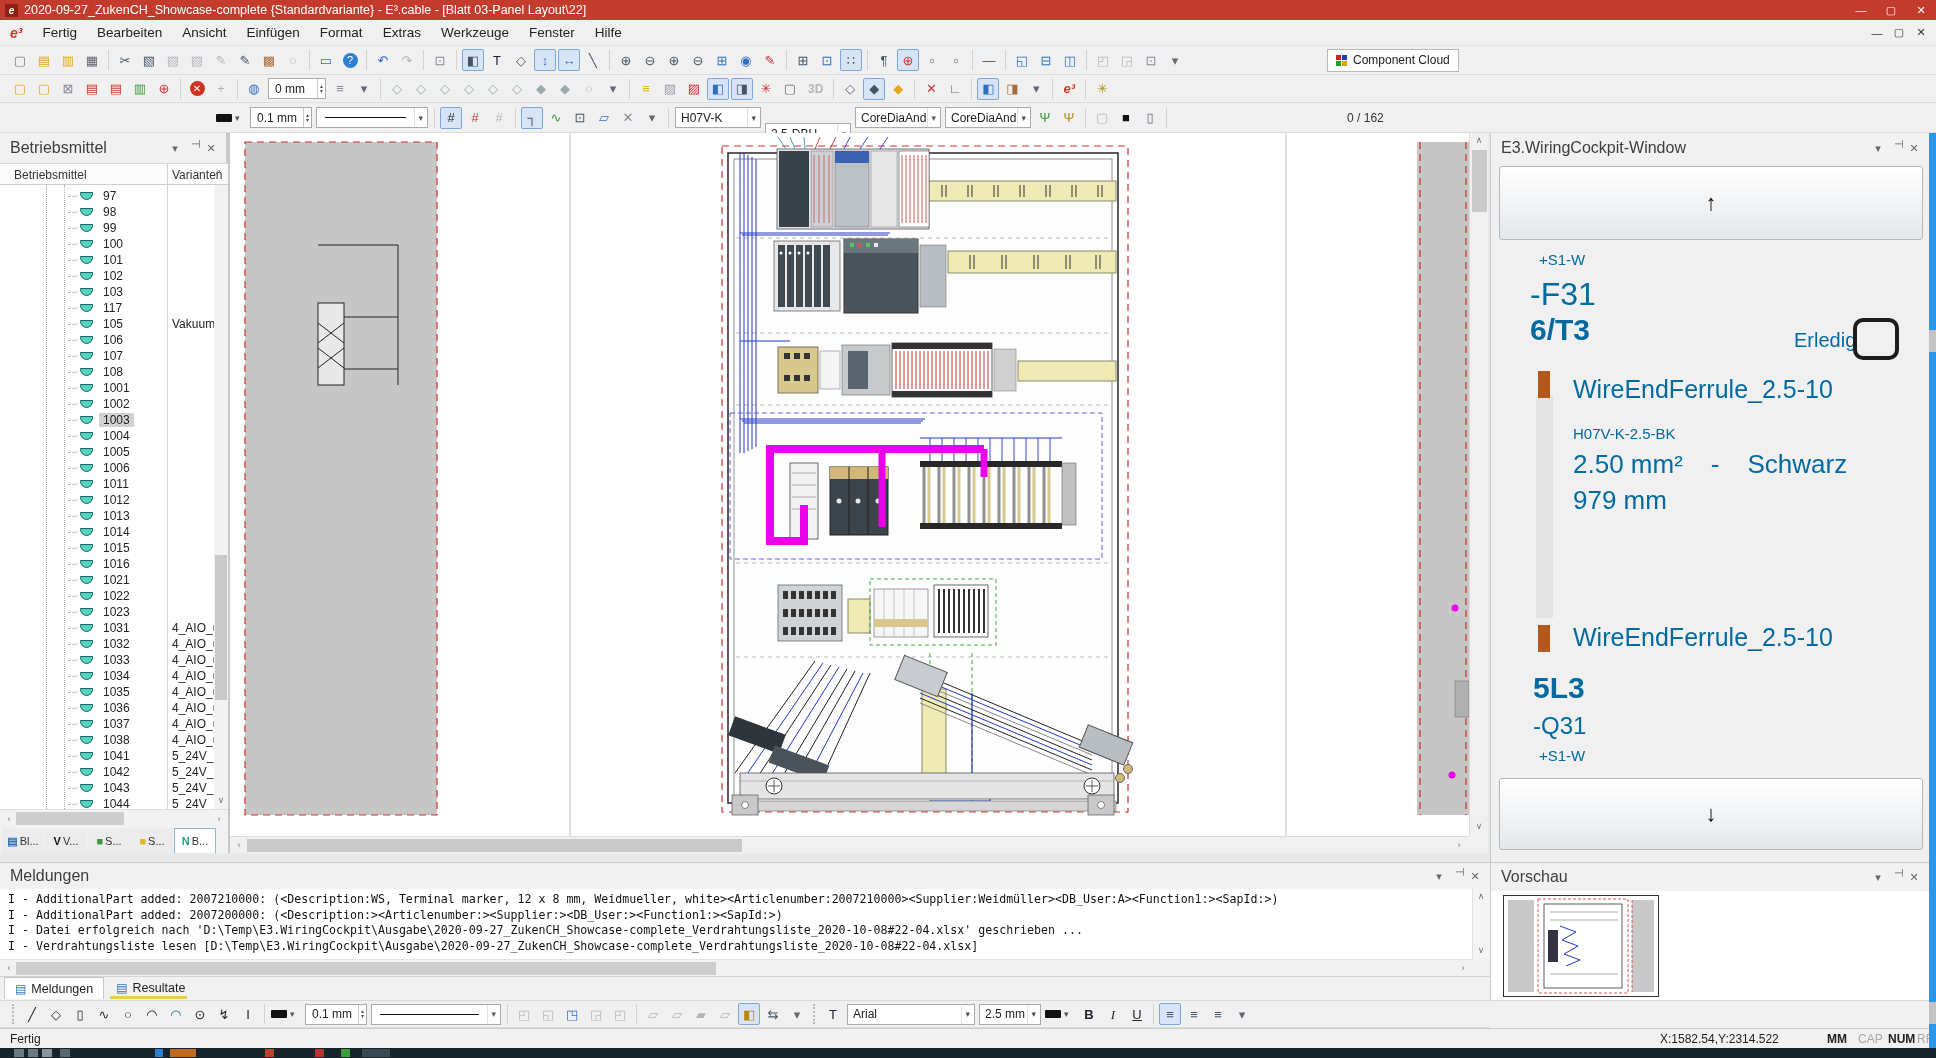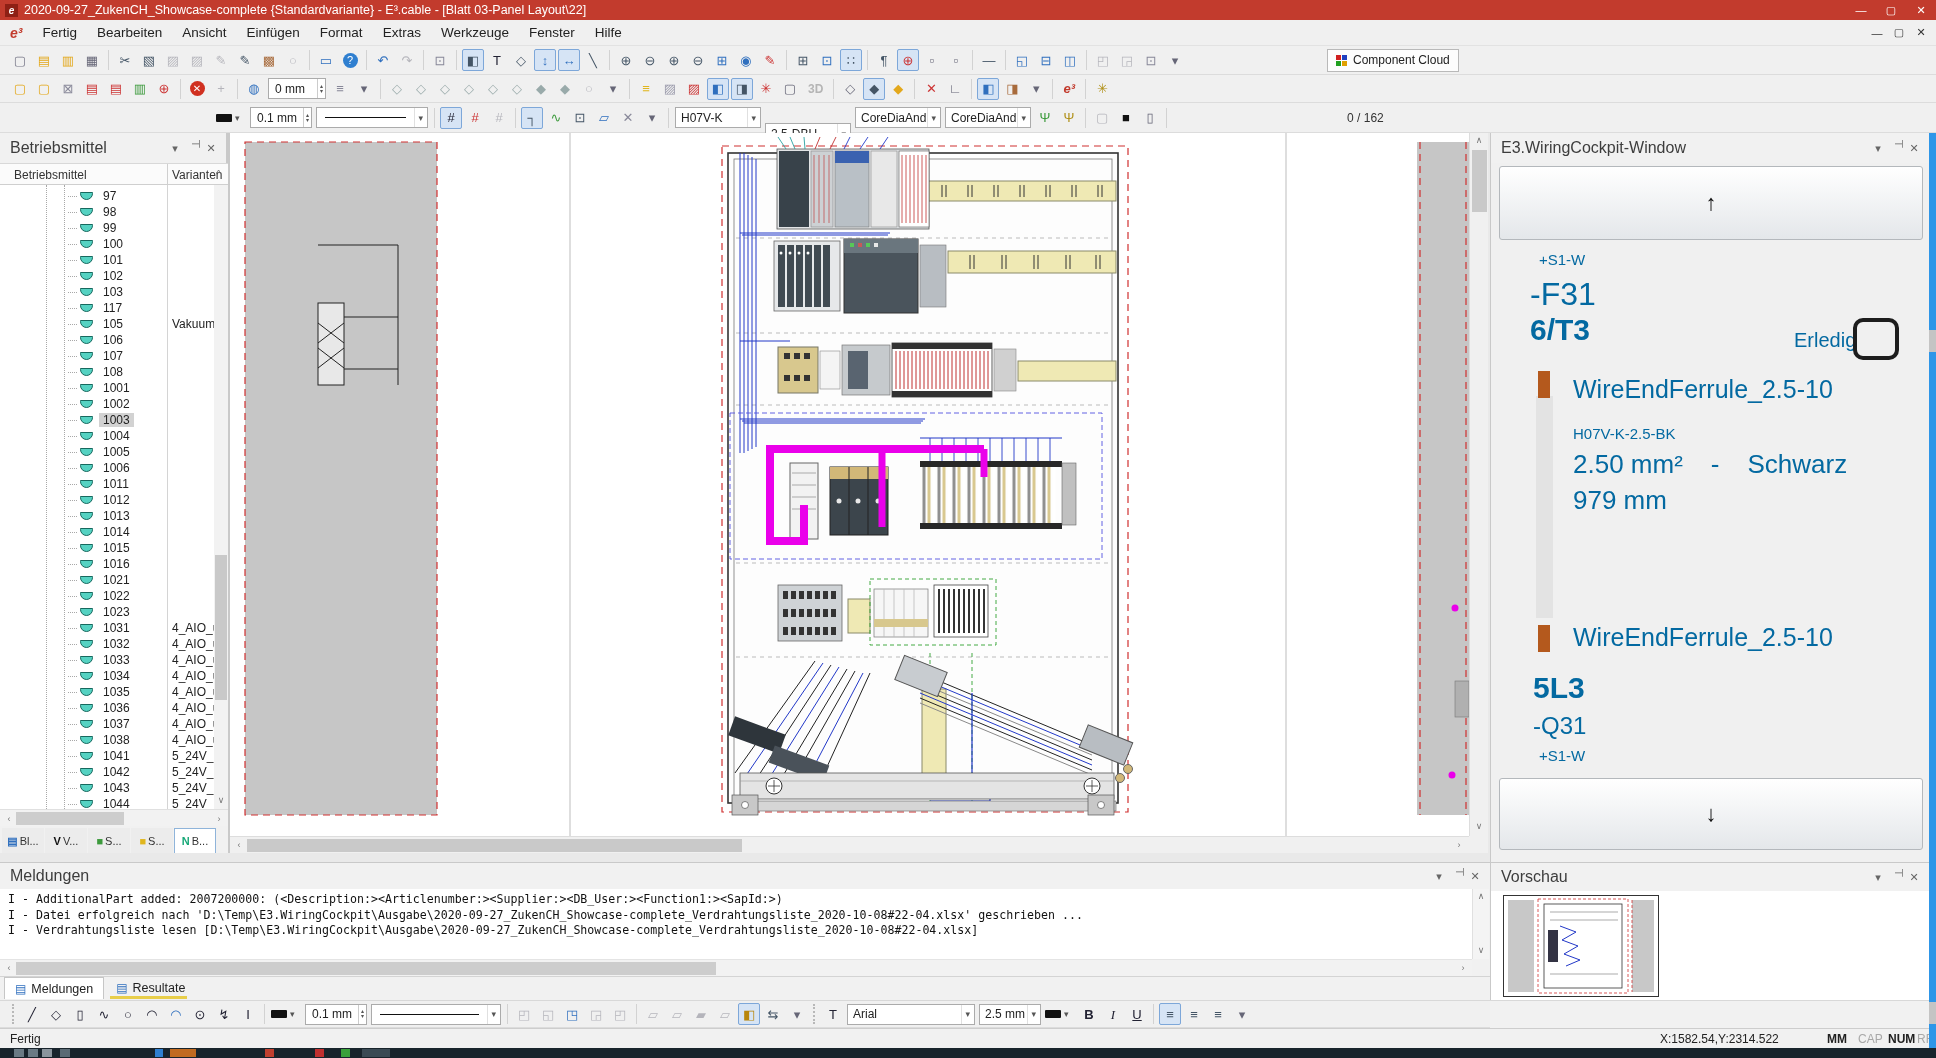--- a/index.html
+++ b/index.html
@@ -1143,20 +1143,21 @@
   <div id="meldungen">
     <div class="panel-hd" style="left:0;top:0;width:1490px;height:26px">
       <span class="ptitle">Meldungen</span>
       <span class="hicons">
         <span class="hico">▾</span>
         <span class="hico pin">⊤</span>
         <span class="hico">✕</span>
       </span>
     </div>
     <div class="msg-body" id="msg-lines">
+        <div class="msg-line">I - AdditionalPart added: 2007210000: (&lt;Description:WS, Terminal marker, 12 x 8 mm, Weidmueller, white&gt;&lt;Articlenumber:2007210000&gt;&lt;Supplier:Weidmüller&gt;&lt;DB_User:A&gt;&lt;Function1:&gt;&lt;SapId:&gt;)</div>
         <div class="msg-line">I - AdditionalPart added: 2007200000: (&lt;Description:&gt;&lt;Articlenumber:&gt;&lt;Supplier:&gt;&lt;DB_User:&gt;&lt;Function1:&gt;&lt;SapId:&gt;)</div>
         <div class="msg-line">I - Datei erfolgreich nach 'D:\Temp\E3.WiringCockpit\Ausgabe\2020-09-27_ZukenCH_Showcase-complete_Verdrahtungsliste_2020-10-08#22-04.xlsx' geschrieben ...</div>
         <div class="msg-line">I - Verdrahtungsliste lesen [D:\Temp\E3.WiringCockpit\Ausgabe\2020-09-27_ZukenCH_Showcase-complete_Verdrahtungsliste_2020-10-08#22-04.xlsx]</div>
       </div>
     <div class="msg-vscroll">
       <span class="sarrow" style="left:1px;top:2px">∧</span>
       <span class="sarrow" style="left:1px;top:56px">∨</span>
     </div>
     <div class="msg-hscroll">
       <span class="sarrow" style="left:2px;top:3px">‹</span>

